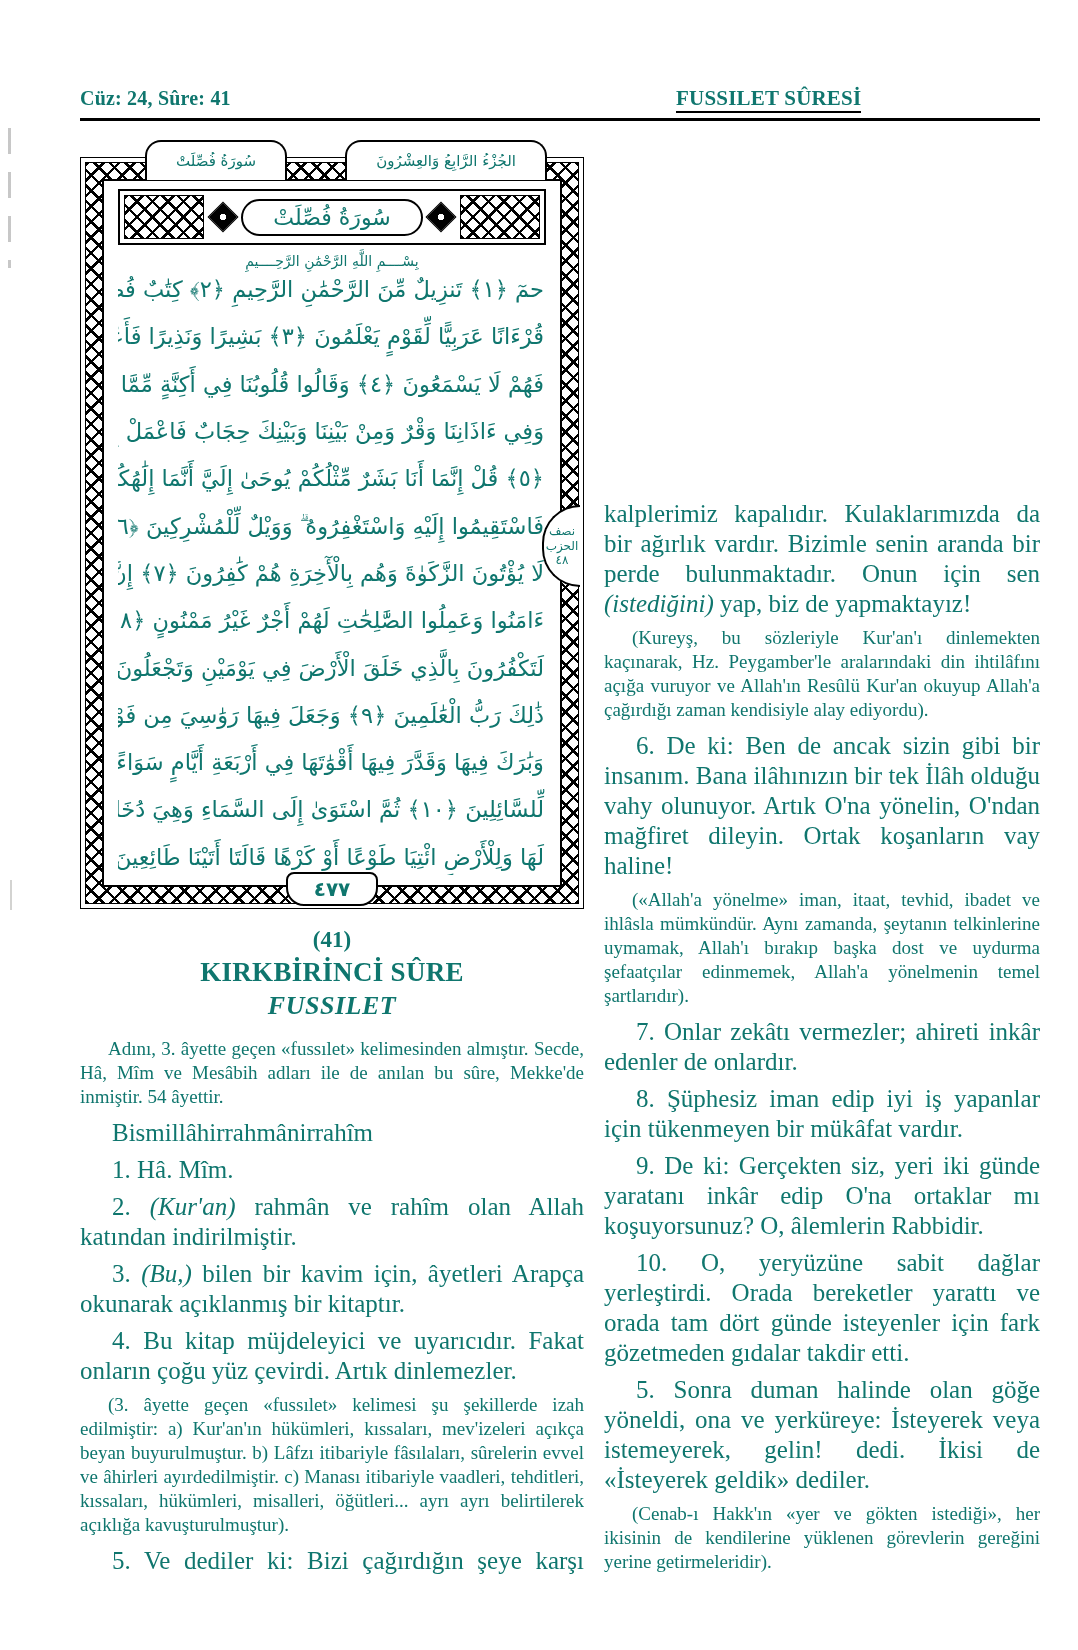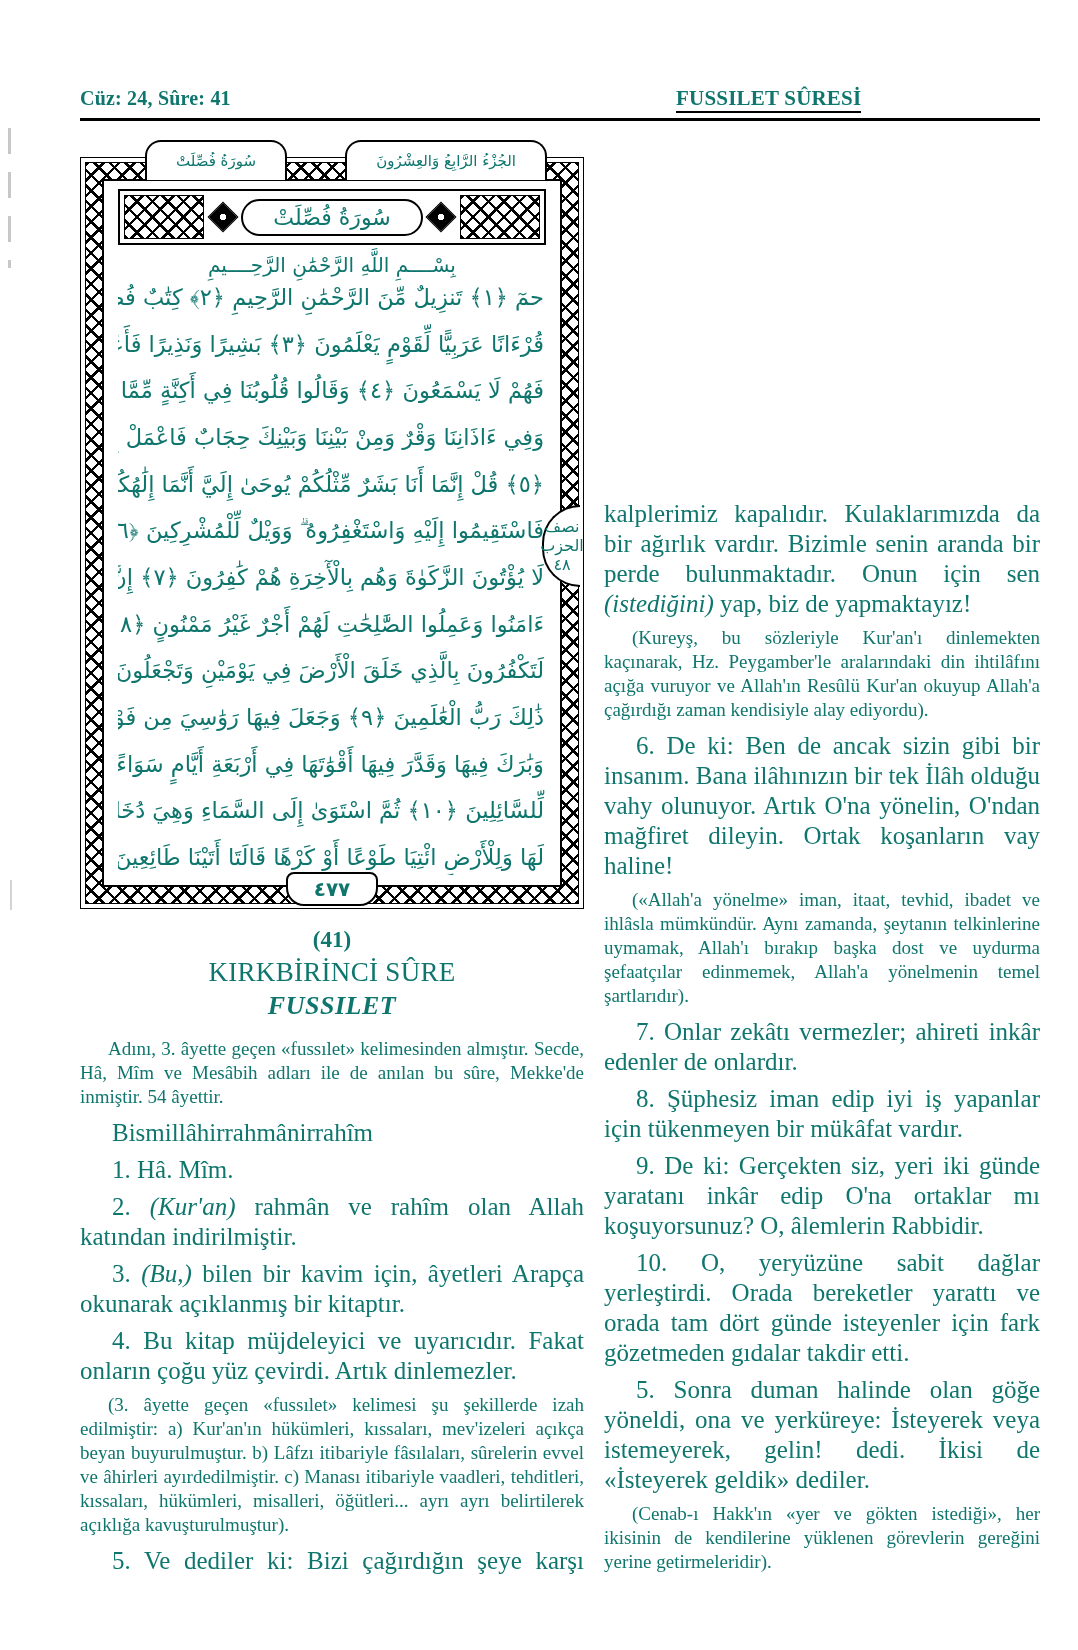--- a/index.html
+++ b/index.html
@@ -47,42 +47,42 @@
   .tab-juz  { right:36px; min-width:170px; }
 
   .title-band { display:flex; align-items:stretch; border:2px solid #000; height:56px;
     margin:0 0 6px; padding:3px; box-sizing:border-box; flex:none; }
   .orn { flex:1; border:1px solid #000; margin:1px; }
   .diamond { width:20px; height:20px; flex:none; align-self:center; margin:0 7px;
     background:radial-gradient(circle, #fff 0 3px, #000 3px); transform:rotate(45deg); border:1px solid #000; }
   .title-cartouche { flex:none; align-self:center; border:2px solid #000; border-radius:24px;
     padding:4px 30px; font-family:"DejaVu Sans", sans-serif; font-size:22px; direction:rtl; }
 
-  .bismillah { text-align:center; font-family:"DejaVu Sans", sans-serif; font-size:20px;
+  .bismillah { text-align:center; font-family:"DejaVu Sans", sans-serif; font-size:14px;
     margin:2px 0 4px; direction:rtl; flex:none; }
 
   .arabic-lines { flex:1; display:flex; flex-direction:column; justify-content:space-between;
     direction:rtl; padding:2px 2px 4px; overflow:hidden; }
   .arabic-line { font-family:"DejaVu Sans", sans-serif; font-size:22.5px; line-height:1.25;
     text-align:justify; text-align-last:justify; white-space:nowrap; }
 
   .hizb-tab { position:absolute; right:-20px; top:46%; width:36px; height:78px; background:#fff;
     border:2px solid #000; border-right:none; border-radius:40px 0 0 40px; z-index:2;
     display:flex; flex-direction:column; align-items:center; justify-content:center;
-    font-family:"DejaVu Sans", sans-serif; font-size:16px; line-height:1.2; direction:rtl; }
+    font-family:"DejaVu Sans", sans-serif; font-size:12px; line-height:1.2; direction:rtl; }
 
   .page-num-tab { position:absolute; bottom:2px; left:50%; transform:translateX(-50%);
     min-width:92px; height:34px; background:#fff; border:2px solid #000; box-sizing:border-box;
     border-radius:8px 8px 18px 18px; z-index:3; display:flex; align-items:center; justify-content:center;
     font-family:"DejaVu Sans", sans-serif; font-size:20px; font-weight:bold; }
 
   
   .sura-heading { text-align:center; margin-top:18px; }
   .sura-number   { font-weight:bold; font-size:23px; }
-  .sura-title    { font-weight:normal; font-size:27px; margin-top:4px; letter-spacing:.3px; }
+  .sura-title    { font-weight:bold; font-size:27px; margin-top:4px; letter-spacing:.3px; }
   .sura-subtitle { font-weight:bold; font-style:italic; font-size:26px; margin-top:3px; letter-spacing:.5px; }
 
   
   .textflow { margin-top:16px; }
   .textflow p { margin:0; }
   p.verse, p.verse-cont, p.verse-stretch, p.basmala {
     font-size:25px; line-height:30px; text-align:justify; margin-bottom:7px; }
   p.verse, p.verse-stretch { text-indent:32px; }
   p.basmala { text-indent:32px; text-align:left; }
   p.verse-cont { text-indent:0; }

